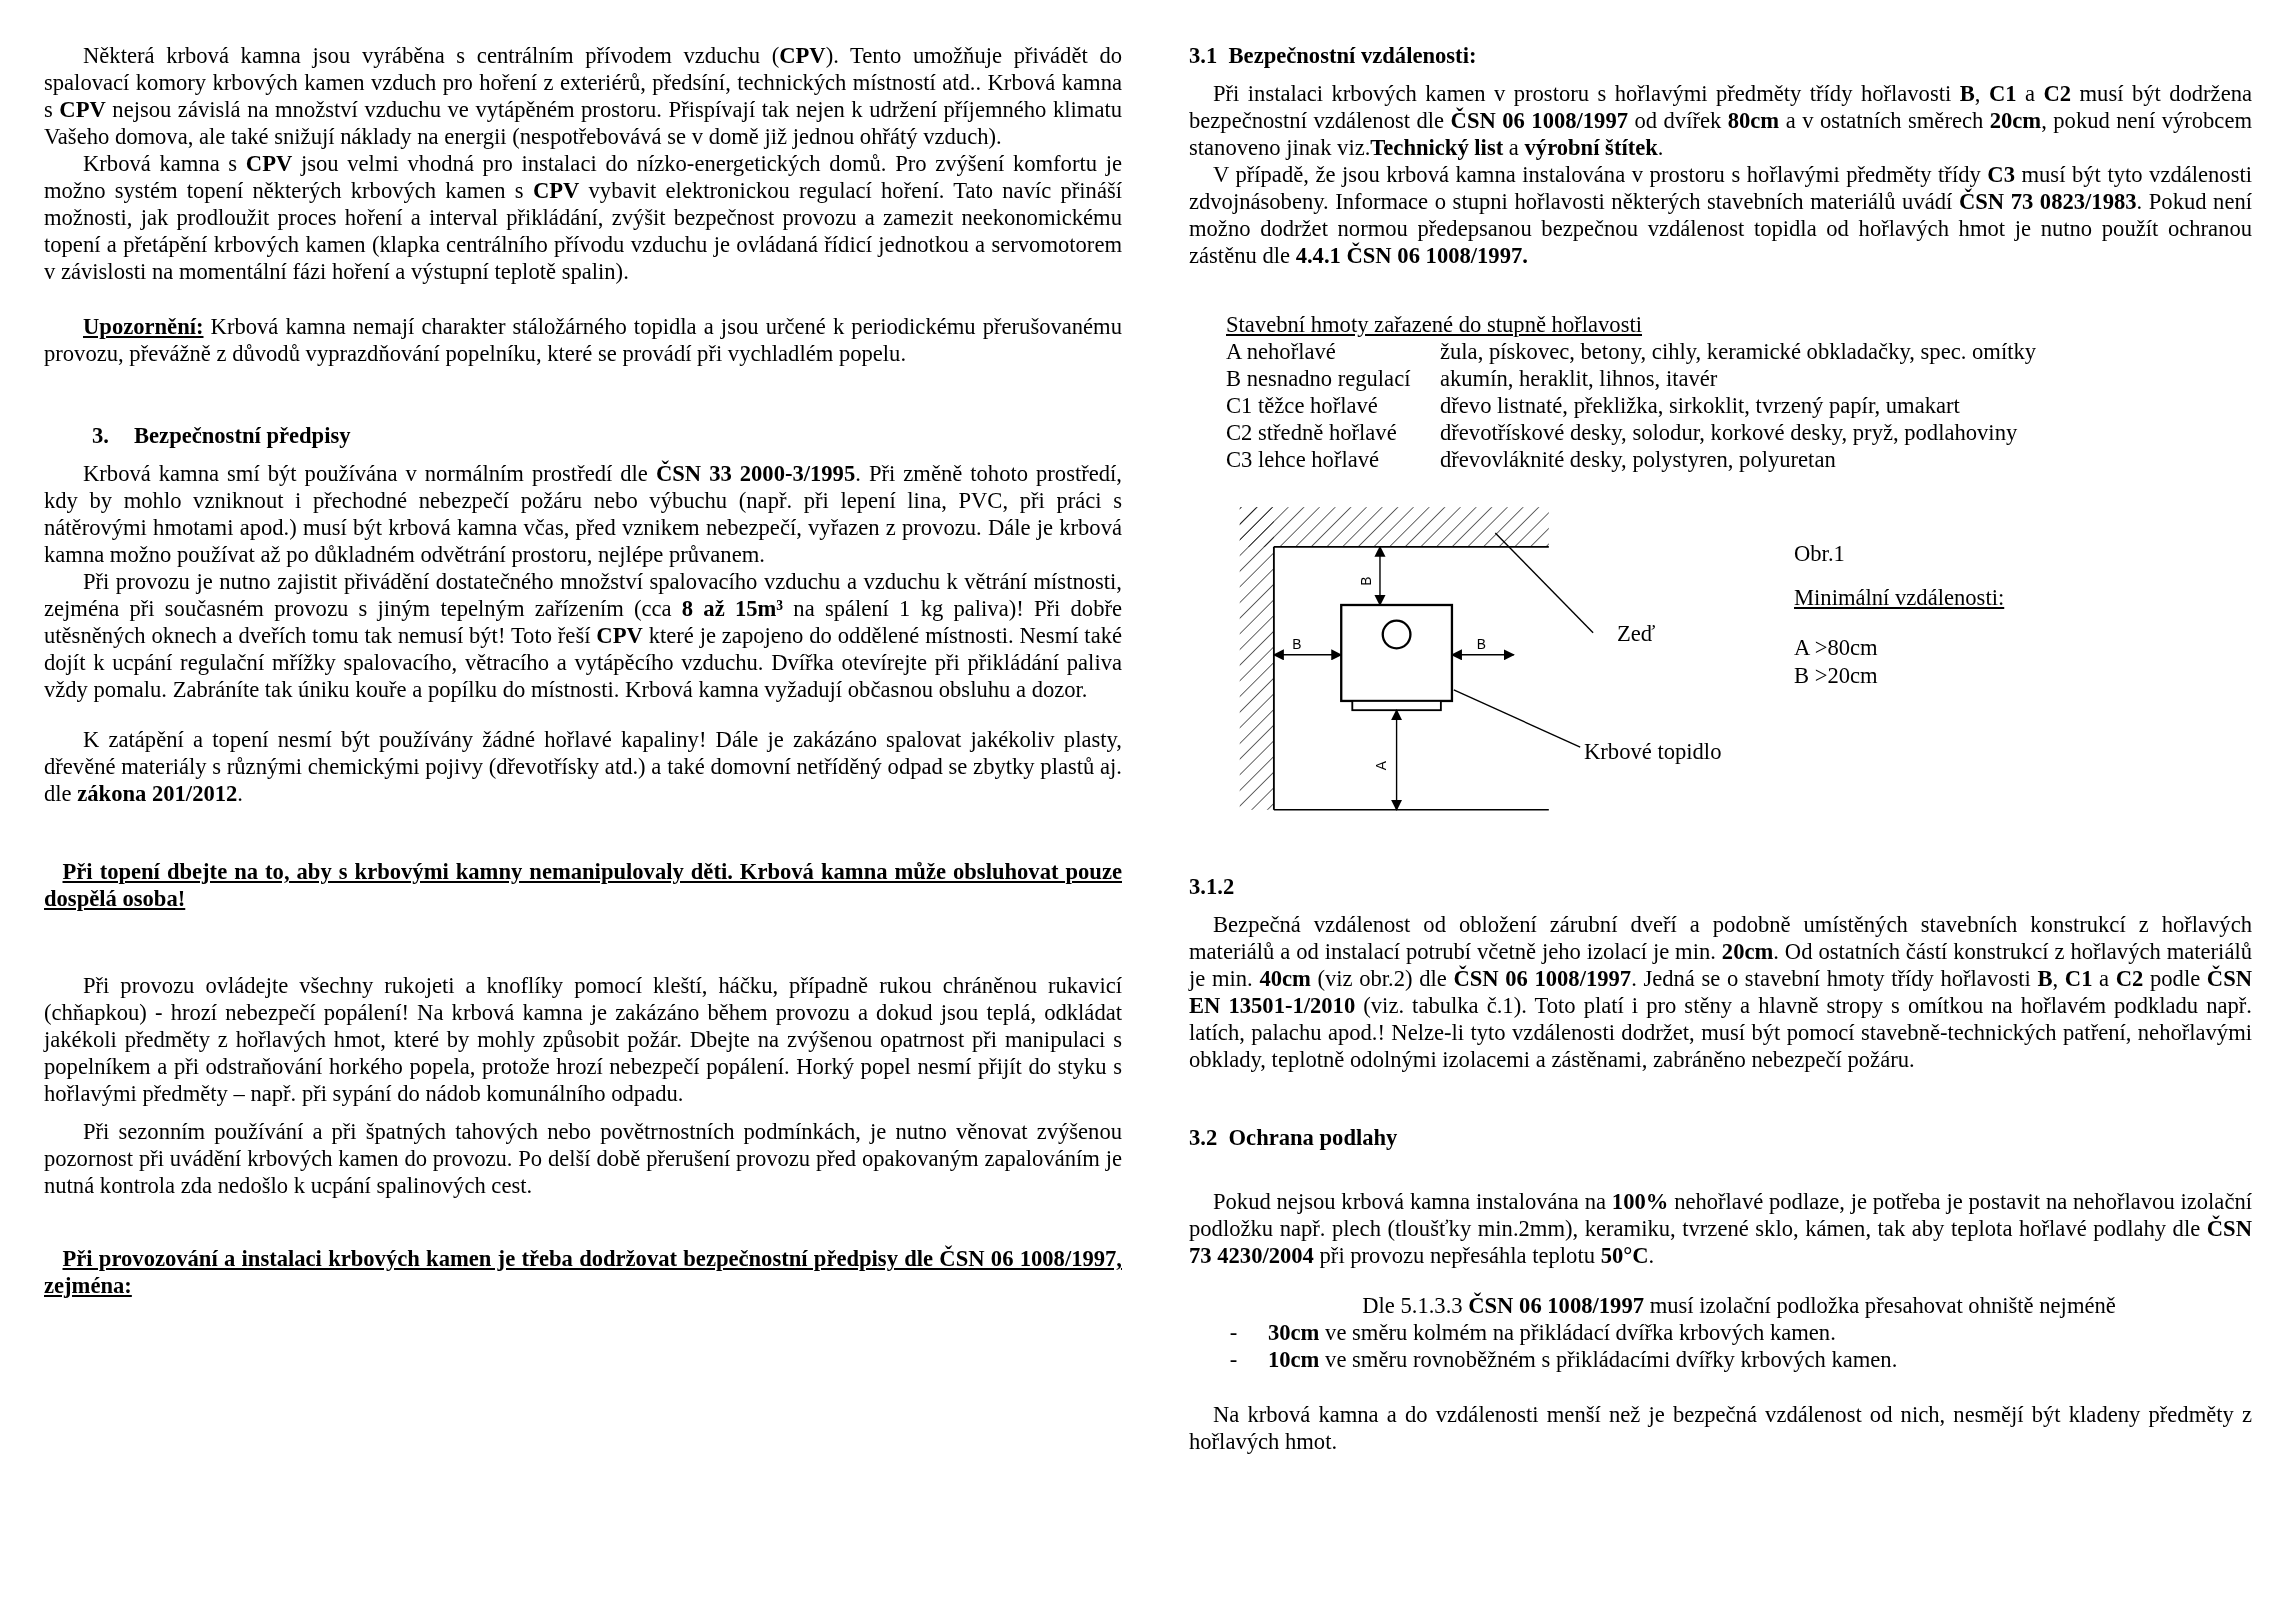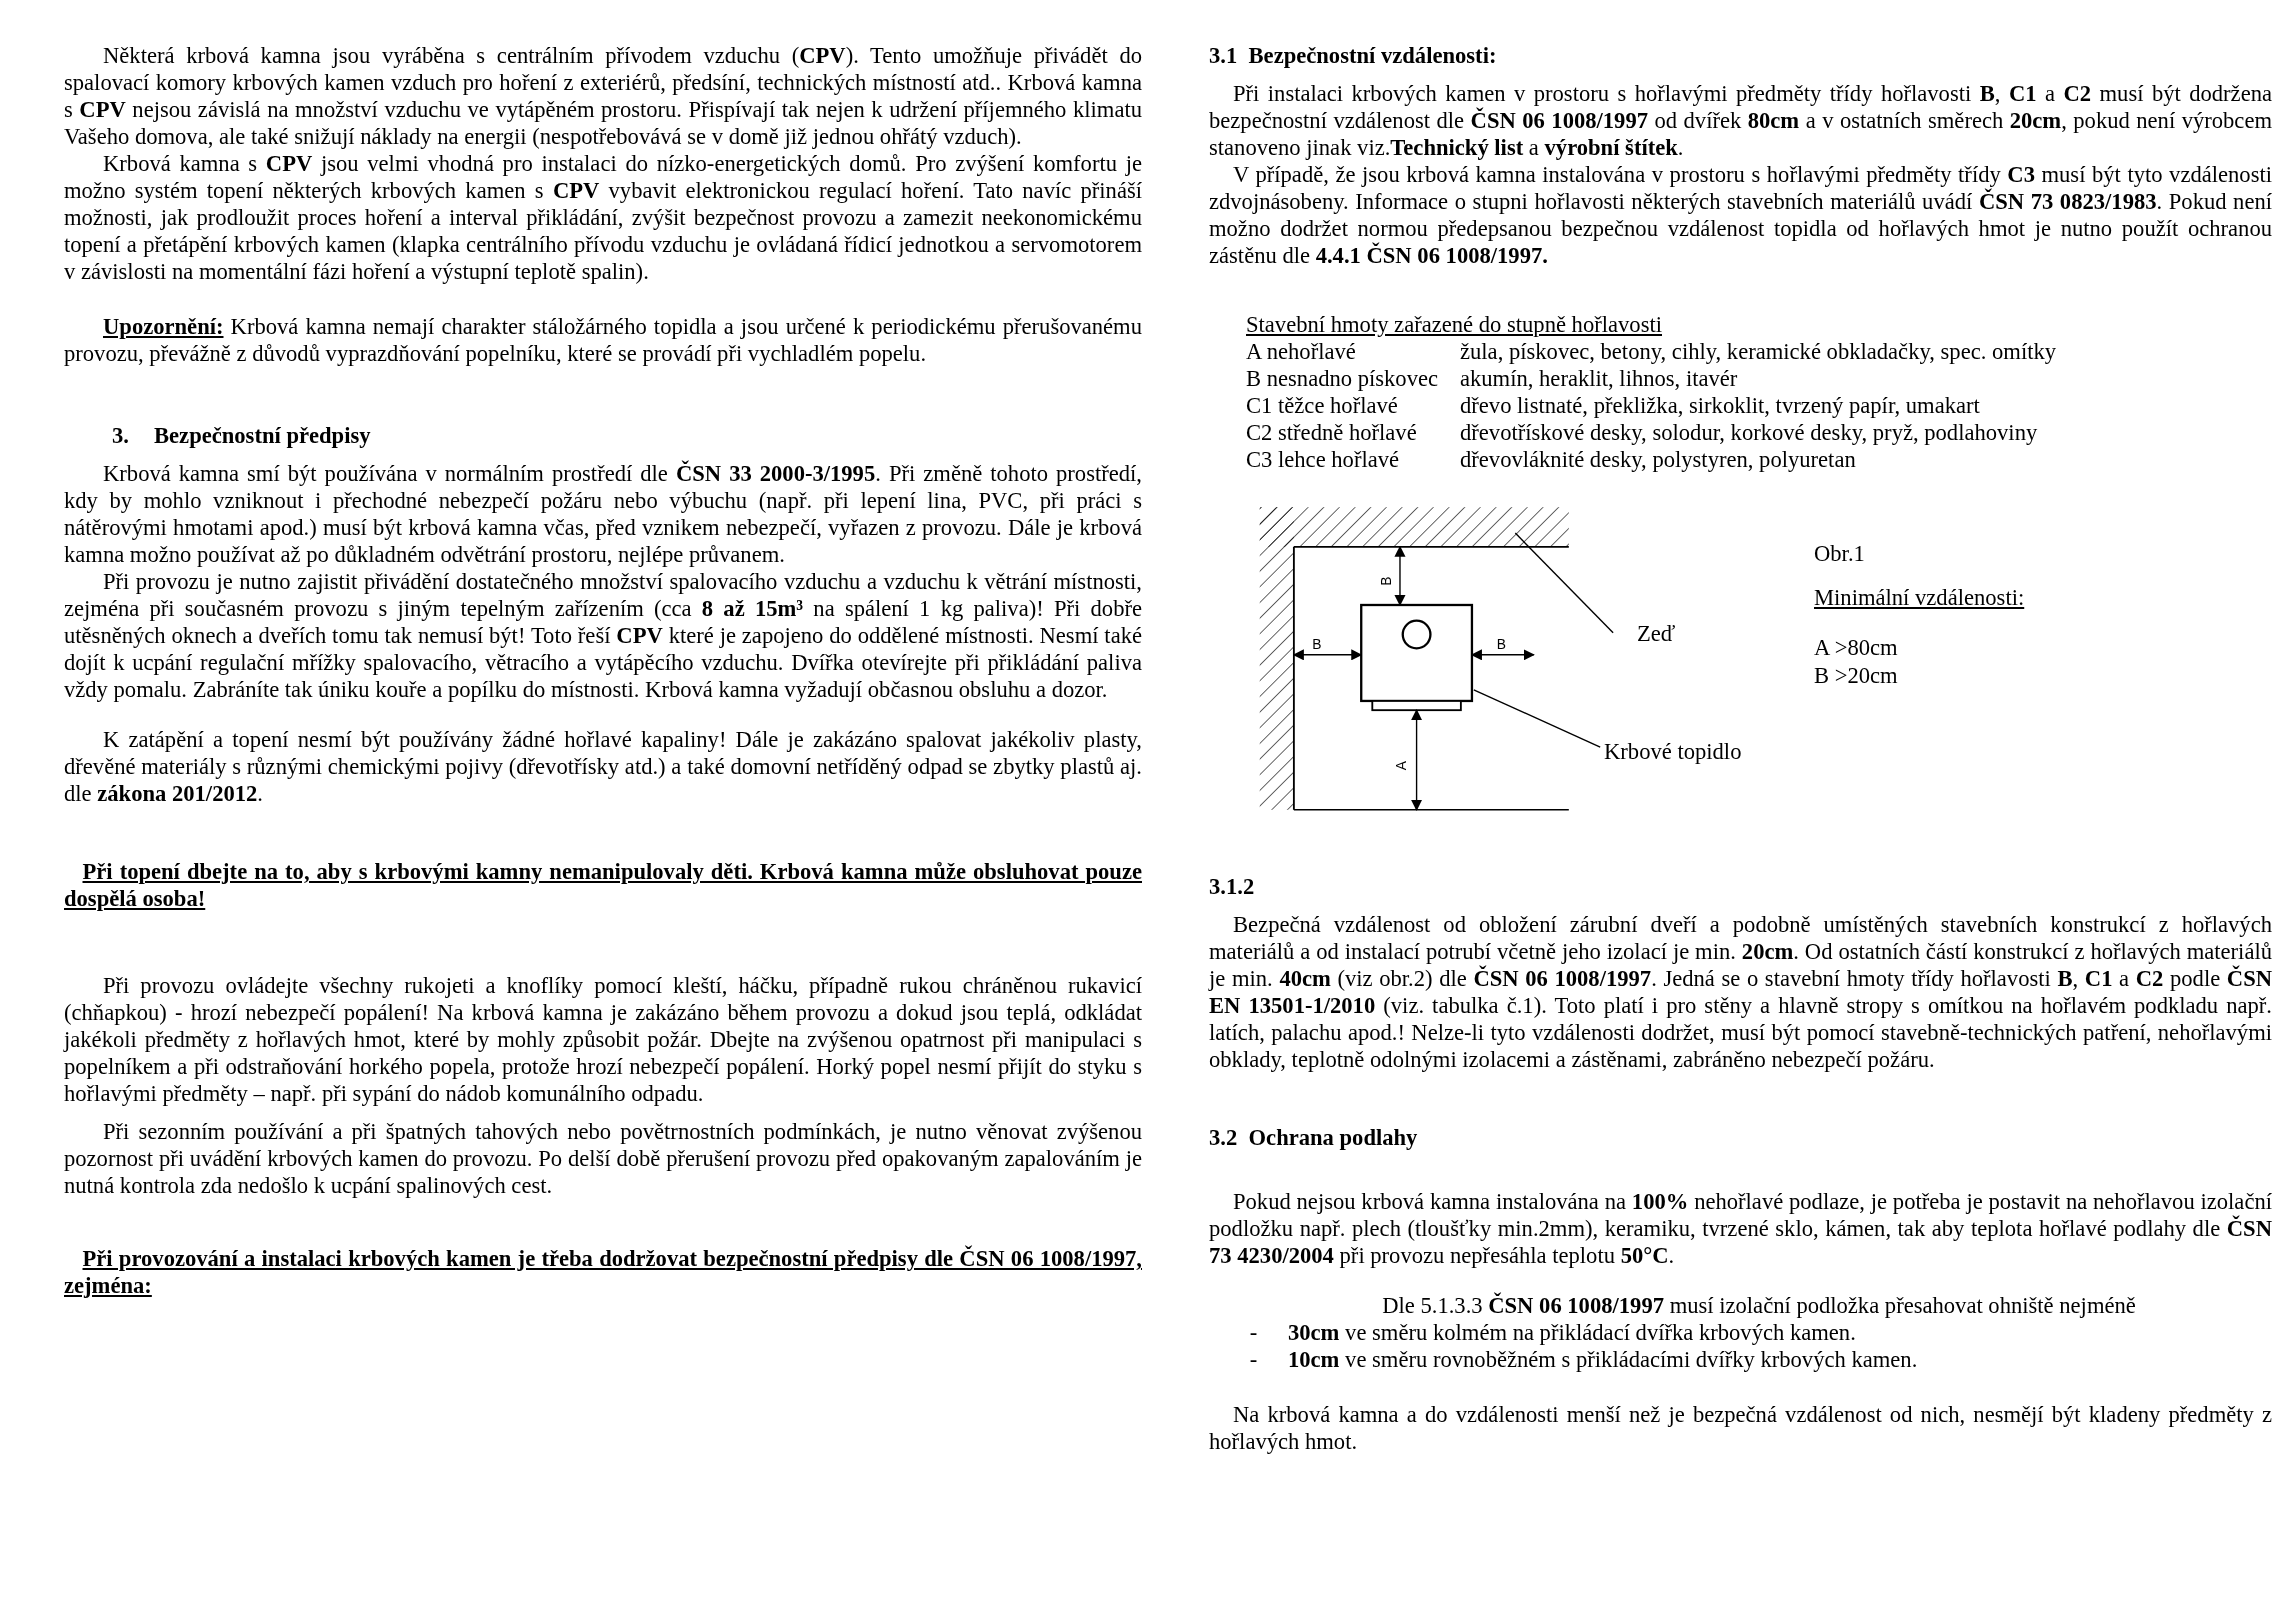--- a/index.html
+++ b/index.html
@@ -3,21 +3,21 @@
 <meta charset="utf-8">
 <style>
   * { margin:0; padding:0; box-sizing:border-box; }
   html, body { background:#ffffff; }
   body{
     width:2290px; height:1619px; position:relative; overflow:hidden;
     background:#ffffff; color:#000000;
     font-family:"Liberation Serif", serif;
     font-size:22.6px; line-height:27px;
   }
-  .col{ position:absolute; top:42px;margin-left:20px; }
+  .col{ position:absolute; top:42px; }
   .col-left{ left:44px;  width:1078px; }
   .col-right{ left:1189px; width:1063px; }
 
   p.body{ text-align:justify; text-indent:39px; }
   .col-right p.body{ text-indent:24px; }
   p.warn{ text-indent:18.5px; }
 
   .heading-num3{ display:flex; padding-left:48px; font-weight:700; }
   .heading-num3 .hnum{ width:42px; flex:none; }
   .heading-sub{ display:flex; font-weight:700; }
@@ -81,21 +81,21 @@
     <p class="body mt12"><span>Při instalaci krbových kamen v prostoru s hořlavými předměty třídy hořlavosti </span><span style="font-weight: 700;">B</span><span>, </span><span style="font-weight: 700;">C1</span><span> a </span><span style="font-weight: 700;">C2</span><span> musí být dodržena bezpečnostní vzdálenost dle </span><span style="font-weight: 700;">ČSN 06 1008/1997</span><span> od dvířek </span><span style="font-weight: 700;">80cm</span><span> a v ostatních směrech </span><span style="font-weight: 700;">20cm</span><span>, pokud není výrobcem stanoveno jinak viz.</span><span style="font-weight: 700;">Technický list</span><span> a </span><span style="font-weight: 700;">výrobní štítek</span><span>.</span></p>
     <p class="body"><span>V případě, že jsou krbová kamna instalována v prostoru s hořlavými předměty třídy </span><span style="font-weight: 700;">C3</span><span> musí být tyto vzdálenosti zdvojnásobeny. Informace o stupni hořlavosti některých stavebních materiálů uvádí </span><span style="font-weight: 700;">ČSN 73 0823/1983</span><span>. Pokud není možno dodržet normou předepsanou bezpečnou vzdálenost topidla od hořlavých hmot je nutno použít ochranou zástěnu dle </span><span style="font-weight: 700;">4.4.1  ČSN 06 1008/1997.</span></p>
 
     <div class="flam mt45">
       <div class="flam-title">Stavební hmoty zařazené do stupně hořlavosti</div>
       <div class="flam-row">
         <span class="flam-grade">A nehořlavé</span>
         <span class="flam-mat">žula, pískovec, betony, cihly, keramické obkladačky, spec. omítky</span>
       </div>
       <div class="flam-row">
-        <span class="flam-grade">B nesnadno pískovec</span>
+        <span class="flam-grade">B nesnadno regulací</span>
         <span class="flam-mat">akumín, heraklit, lihnos, itavér</span>
       </div>
       <div class="flam-row">
         <span class="flam-grade">C1 těžce hořlavé</span>
         <span class="flam-mat">dřevo listnaté, překližka, sirkoklit, tvrzený papír, umakart</span>
       </div>
       <div class="flam-row">
         <span class="flam-grade">C2 středně hořlavé</span>
         <span class="flam-mat">dřevotřískové desky, solodur, korkové desky, pryž, podlahoviny</span>
       </div>

